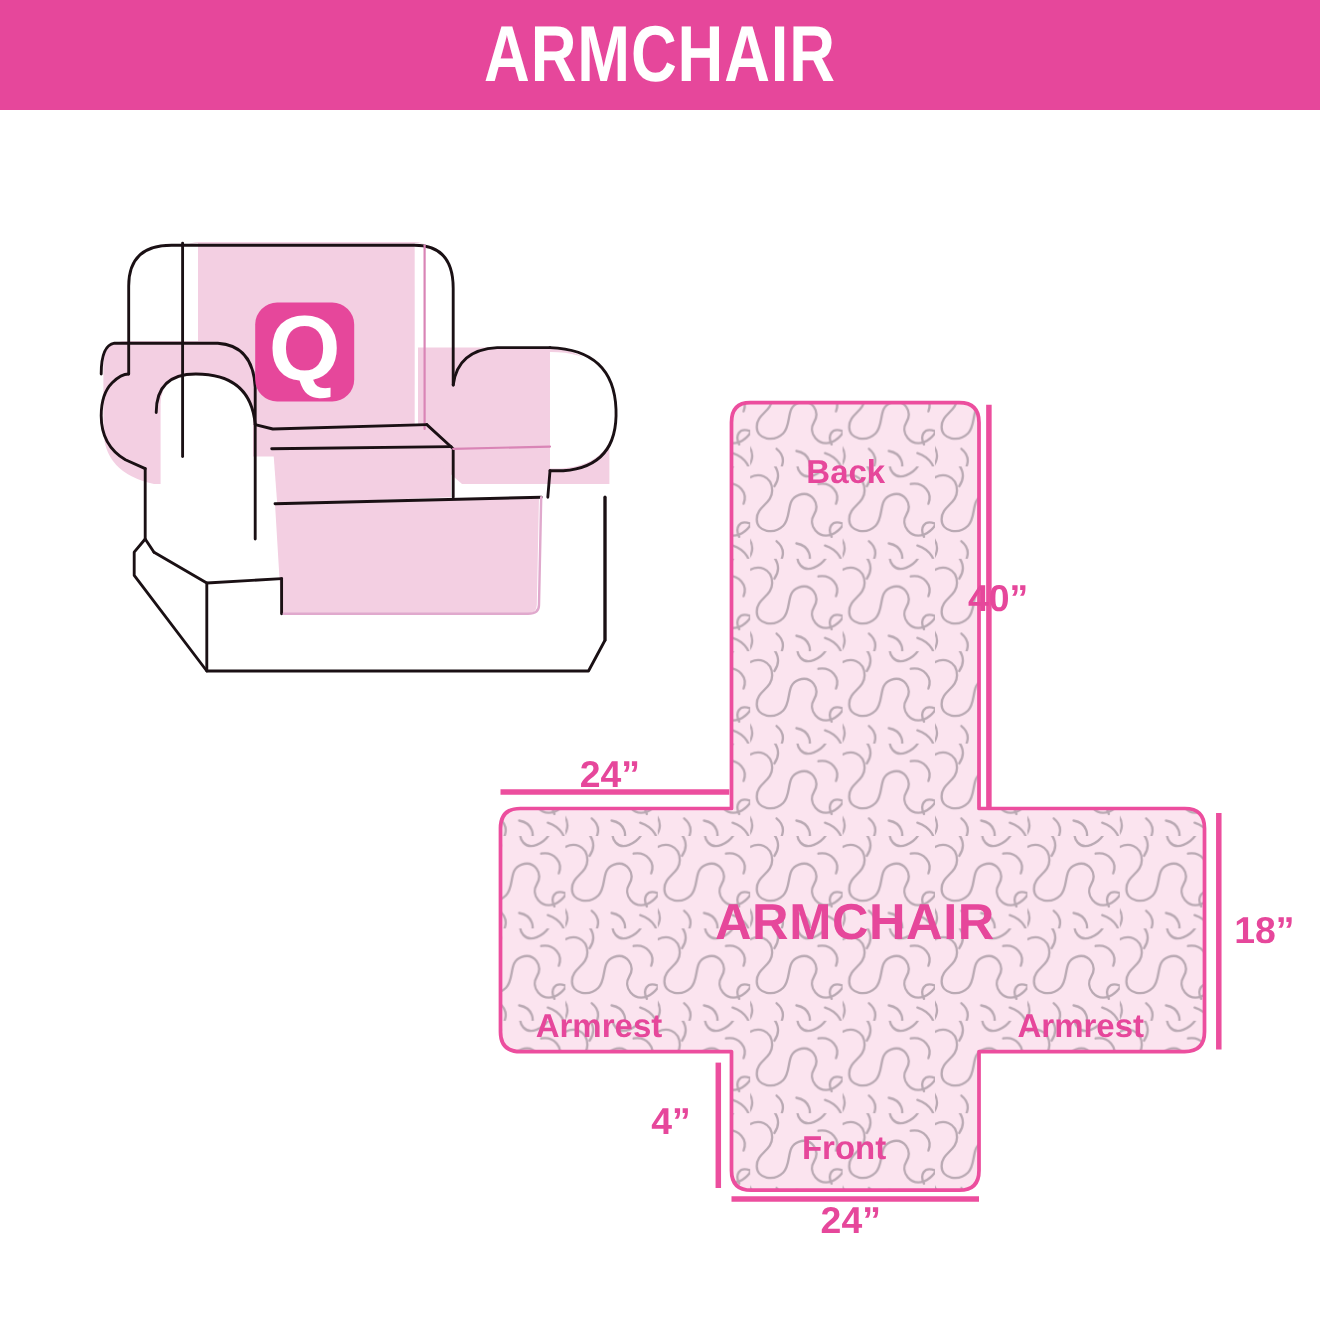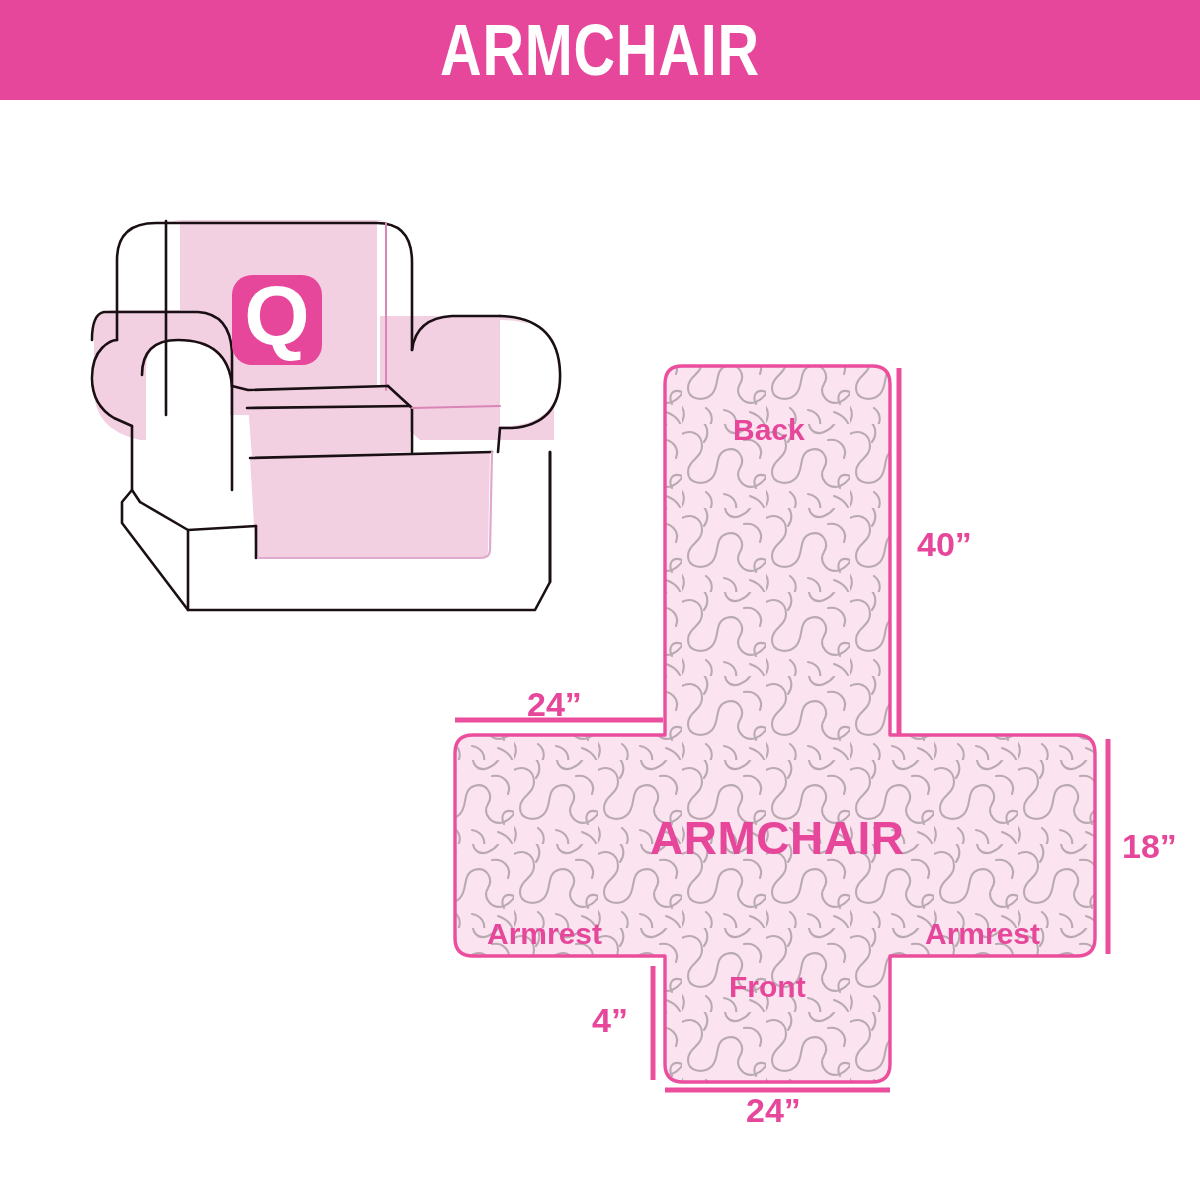--- a/index.html
+++ b/index.html
@@ -80,23 +80,23 @@
     white-space: nowrap;
     line-height: 1;
   }
   .panel-label { font-size: 30px; }
   .dim-label   { font-size: 34px; }
 
   #label-back      { left: 733px; top: 383px; margin-top: 32px; }
   #label-armchair  { left: 650px; top: 815px; font-size: 46px; letter-spacing: 0.5px; }
   #label-armrest-left  { left: 487px; top: 919px; }
   #label-armrest-right { left: 925px; top: 919px; }
-  #label-front     { left: 729px; top: 972px; text-align: center; }
-
-  #dim-40 { left: 917px; top: 527px; }
+  #label-front     { left: 729px; top: 1030px; text-align: center; }
+
+  #dim-40 { left: 880px; top: 527px; }
   #dim-23 { left: 1122px; top: 829px; }
   #dim-24-top { left: 527px; top: 687px; }
   #dim-13 { left: 592px; top: 1003px; }
   #dim-24-bottom { left: 746px; top: 1093px; }
 </style>
 </head>
 <body>
 
 <div id="page">
 

